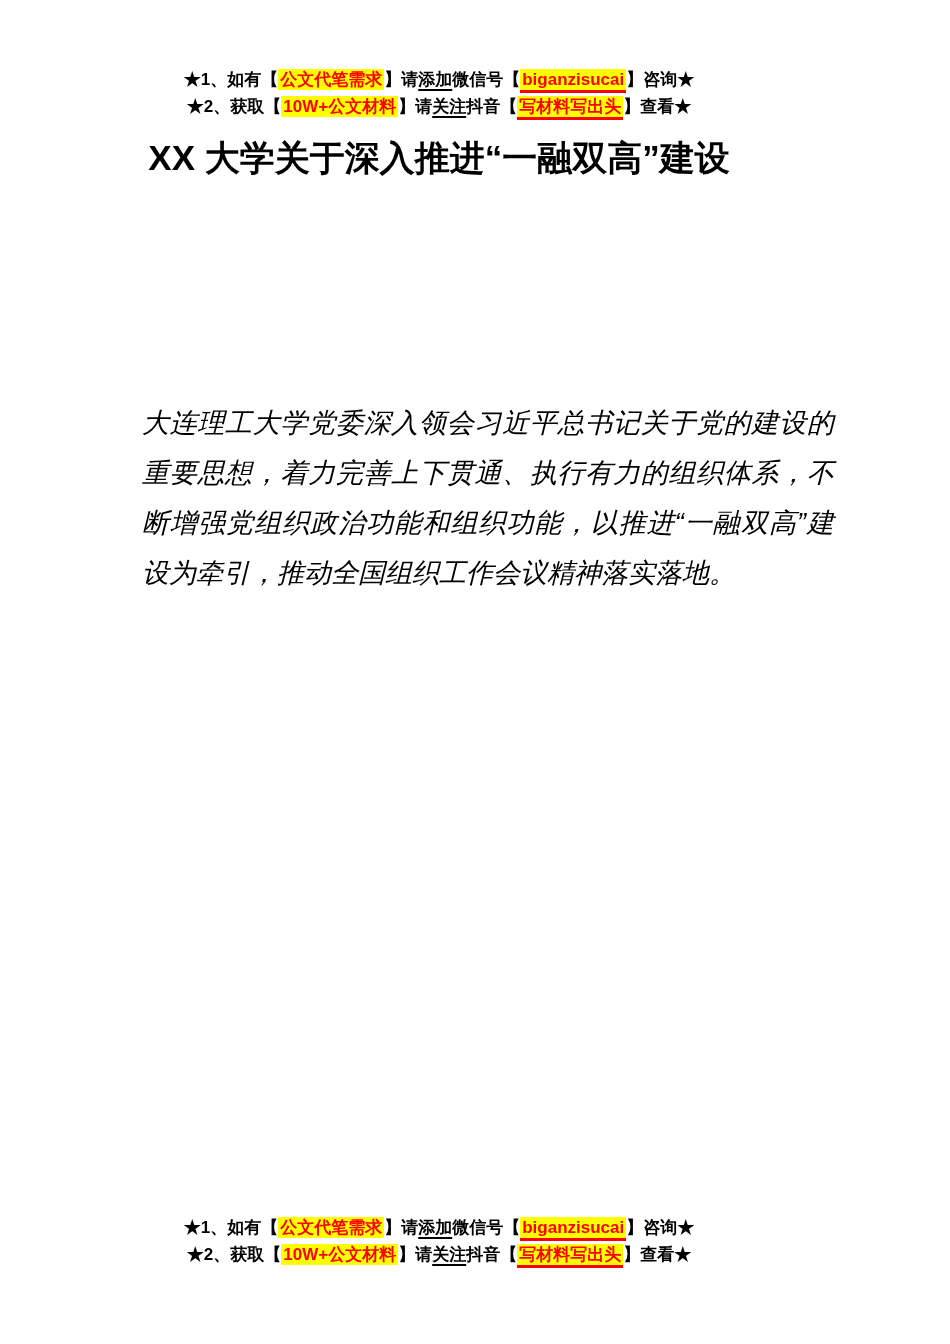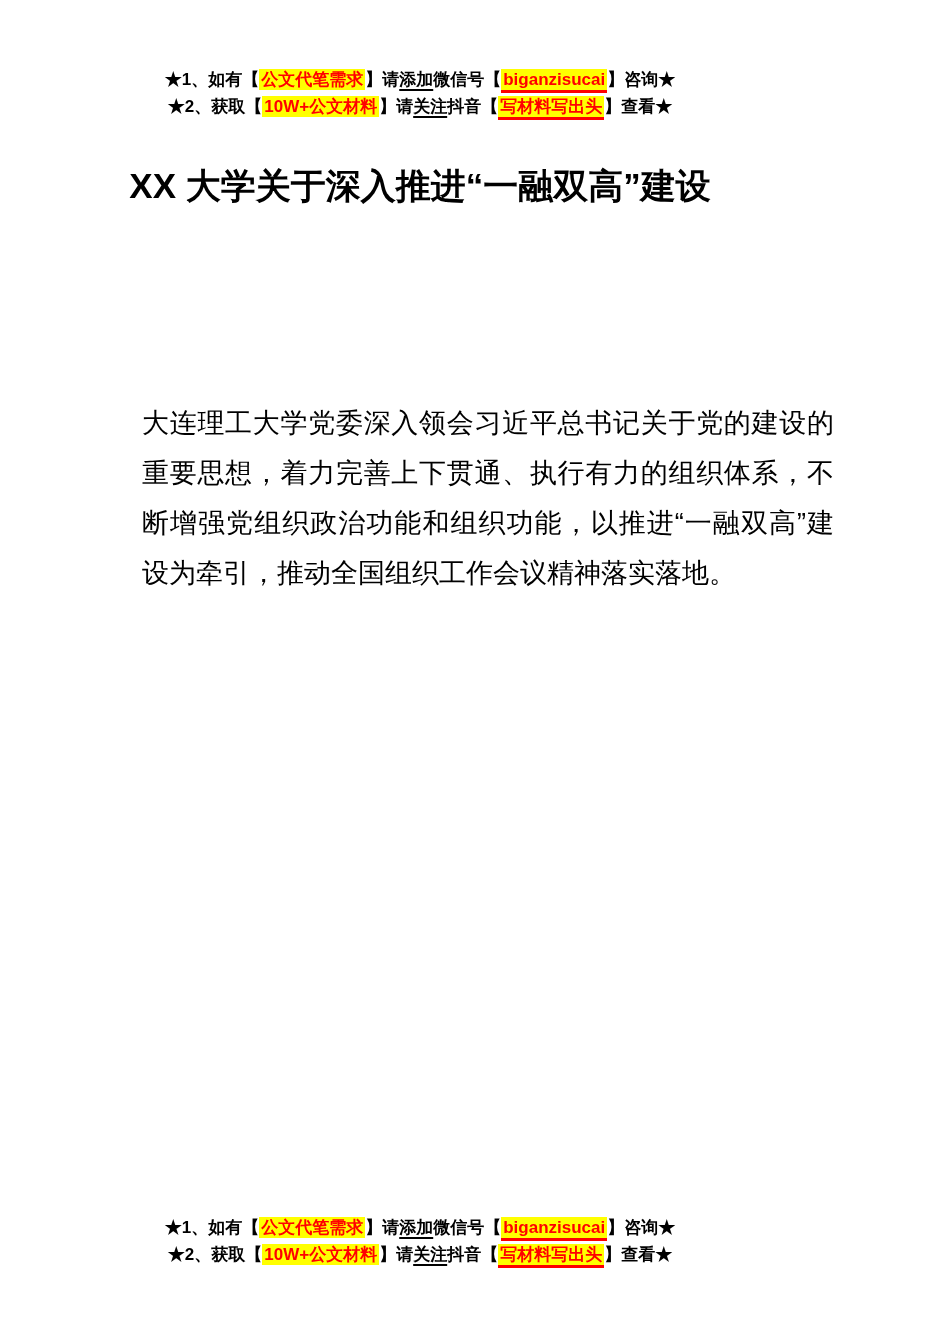--- a/index.html
+++ b/index.html
@@ -8,20 +8,21 @@
     background: #ffffff;
   }
   .page {
     position: relative;
     width: 840px;
     height: 1344px;
     background: #ffffff;
     font-family: "Liberation Sans", sans-serif;
     color: var(--text, #000000);
     overflow: hidden;
+    padding-left: 38px;
   }
   
   .promo {
     position: absolute;
     left: 0;
     width: 100%;
     text-align: center;
     font-weight: 700;
     font-size: 17px;
     line-height: 27px;
@@ -39,21 +40,21 @@
     border-bottom: 3px solid var(--hl-text, #ff0000);
   }
   .u-black {
     text-decoration: underline;
     text-decoration-thickness: 2px;
     text-underline-offset: 4px;
   }
   
   .doc-title {
     position: absolute;
-    top: 161px;
+    top: 133px;
     left: 0;
     width: 100%;
     margin: 0;
     text-align: center;
     font-size: 35px;
     line-height: 50px;
     font-weight: 900;
     color: var(--text, #000000);
   }
   
@@ -61,20 +62,21 @@
     position: absolute;
     top: 398px;
     left: 142px;
     width: 692px;
     font-size: 27px;
     line-height: 50px;
     text-align: justify;
     text-justify: inter-ideograph;
     color: var(--text, #000000);
     font-weight: 400;
+    font-style: italic;
   }
   .doc-body p {
     margin: 0 0 50px 0;
   }
 </style>
 </head>
 <body>
 
 <div class="page">
 

